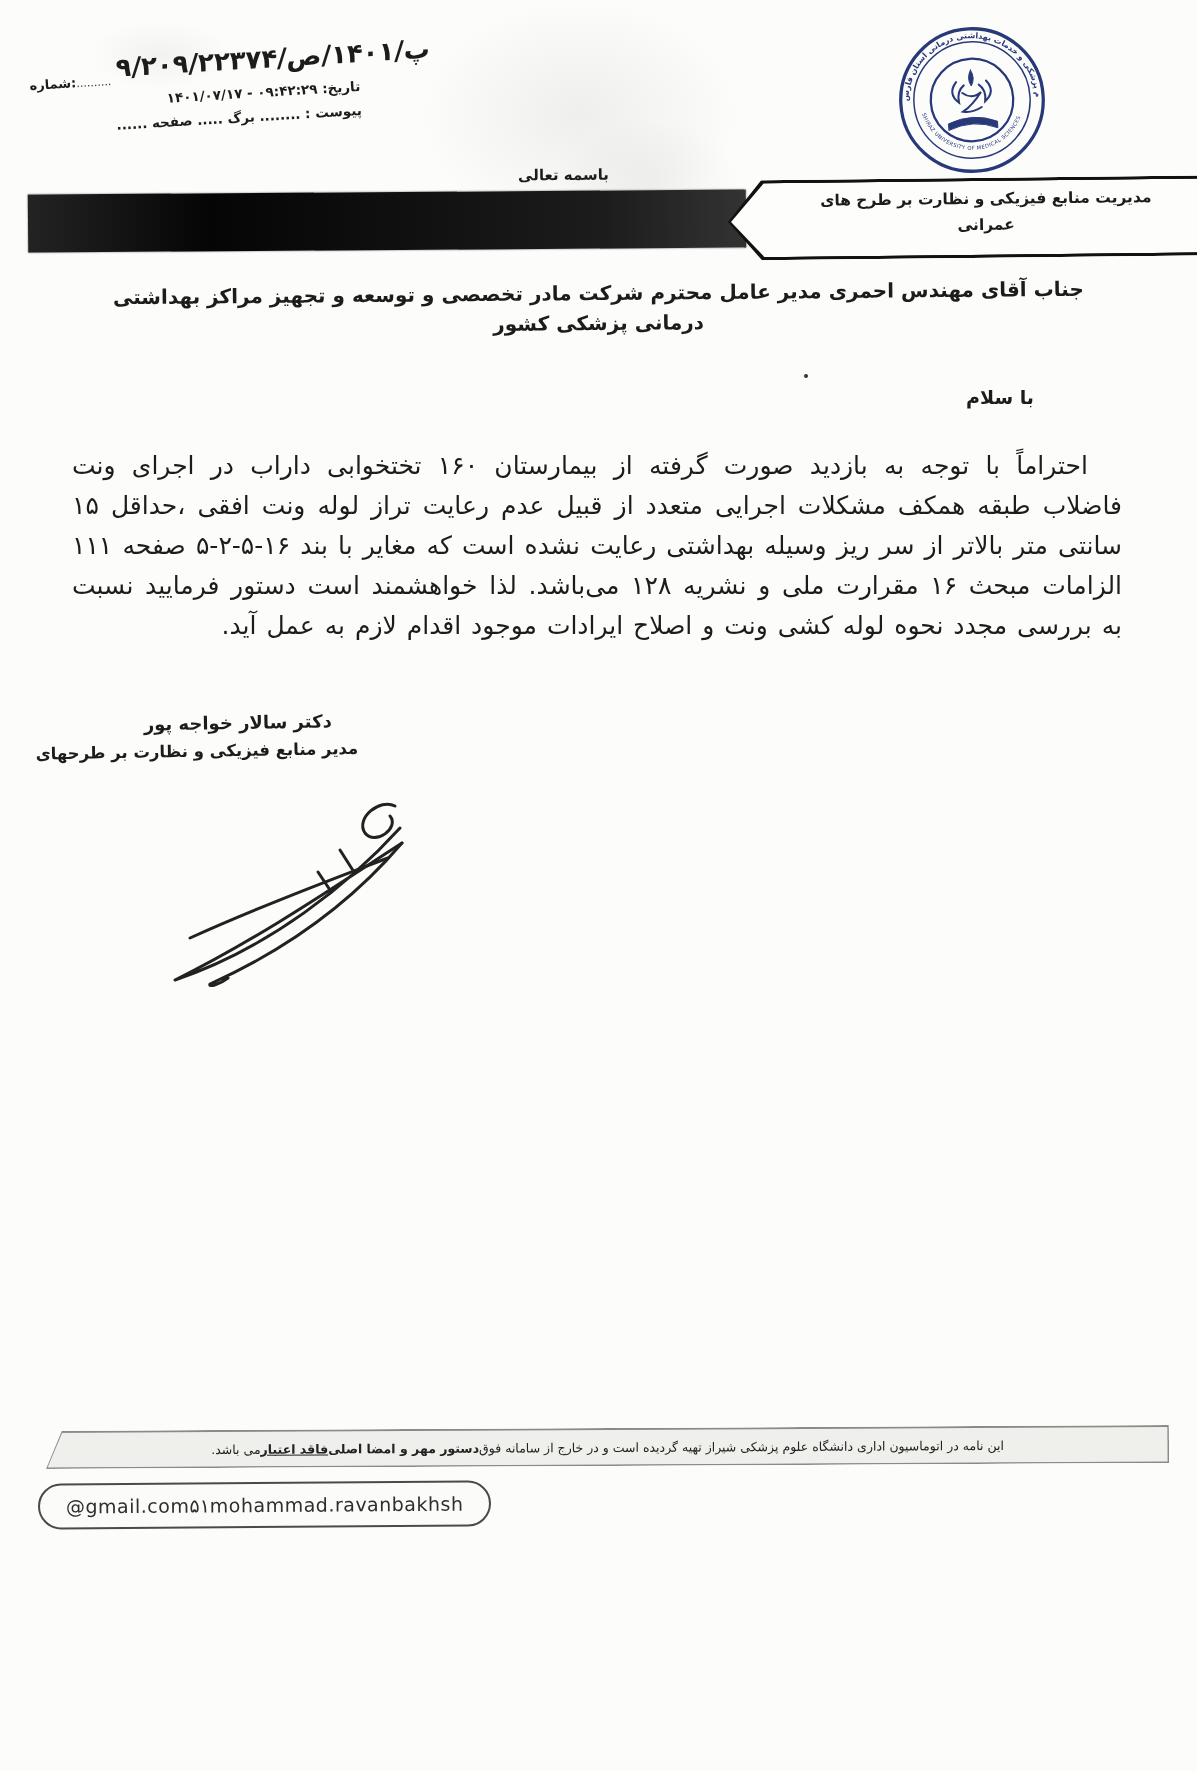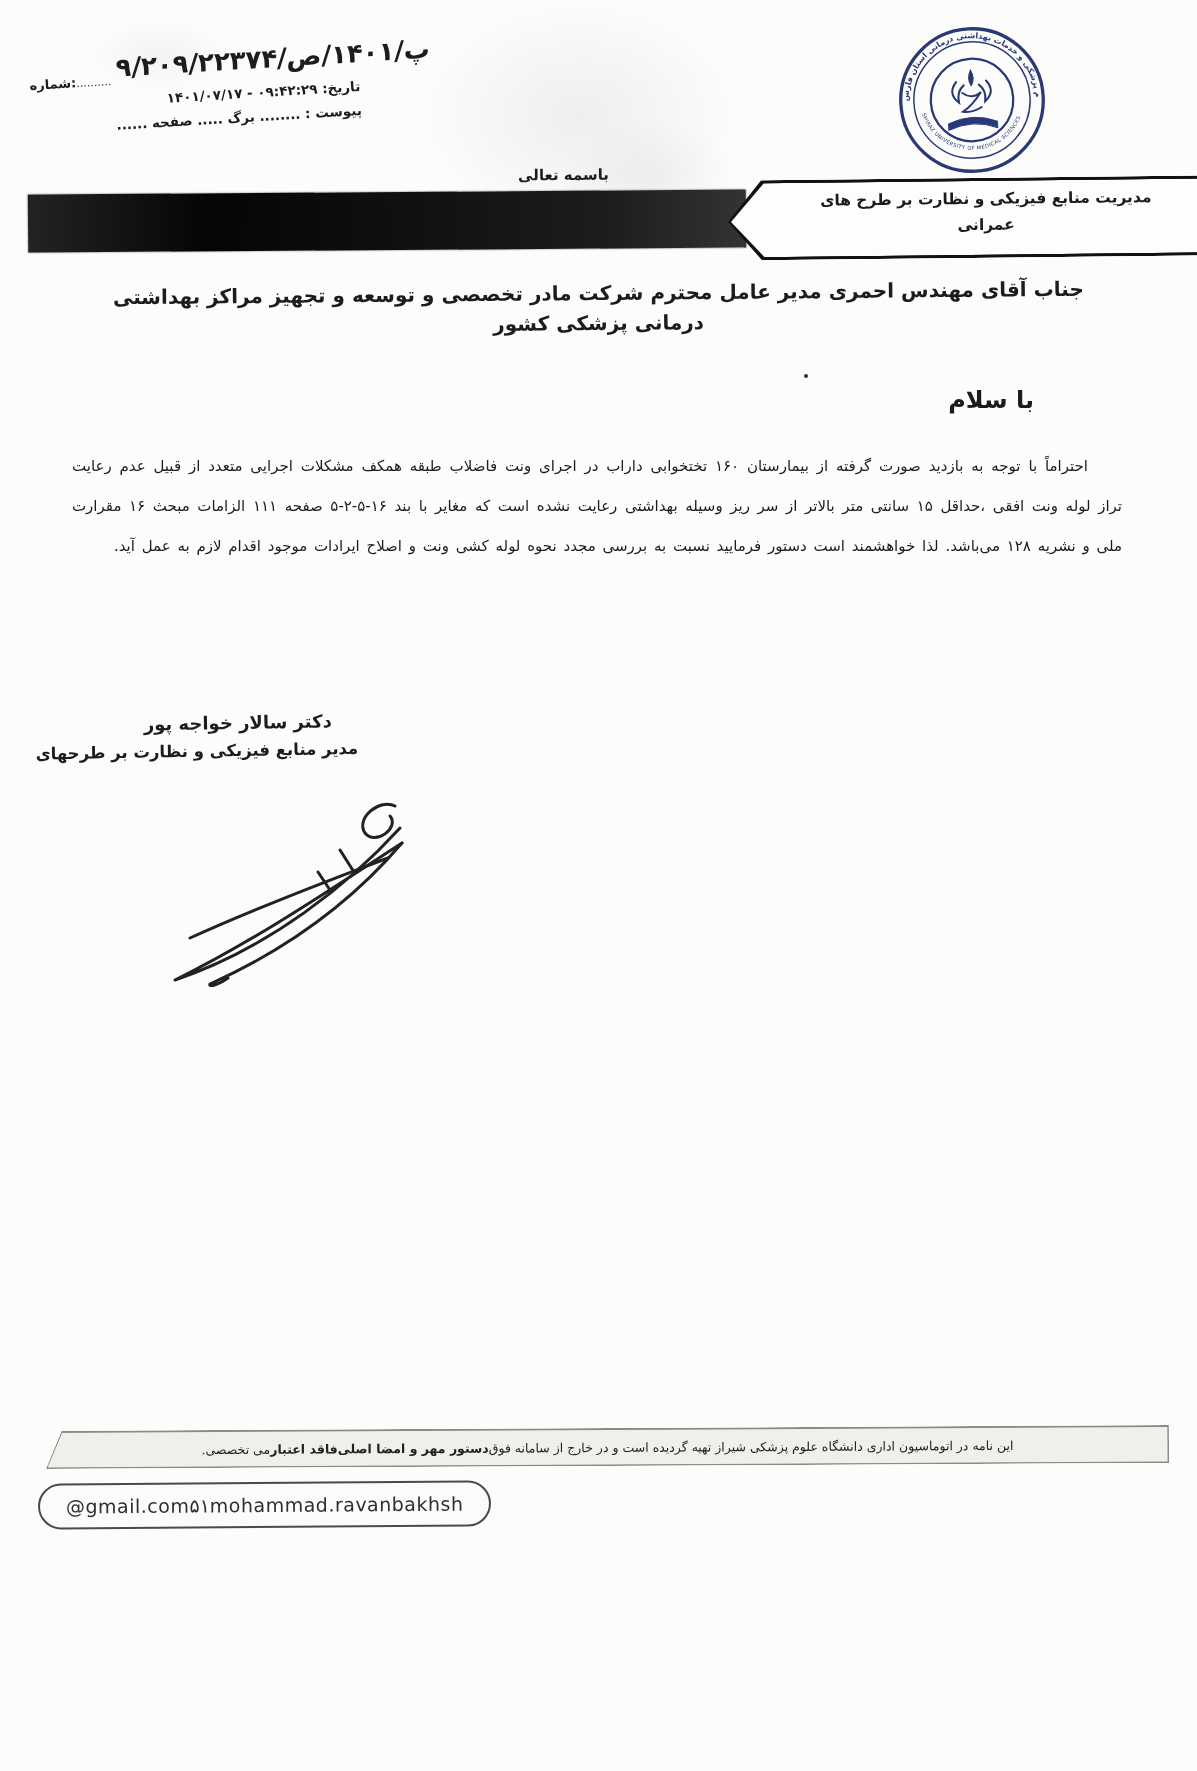--- a/index.html
+++ b/index.html
@@ -46,43 +46,43 @@
     clip-path:polygon(0 52%,7% 0,100% 0,100% 100%,7% 100%);}
   .ribbon .inner{position:absolute;inset:3px;background:#fdfdfb;
     clip-path:polygon(0 52%,7% 0,100% 0,100% 100%,7% 100%);}
   .ribbon .txt{position:absolute;inset:0;padding:8px 10px 0 46px;direction:rtl;text-align:center;font-weight:bold;font-size:15.5px;line-height:26px;}
 
   .recipient{
     position:absolute;left:80px;right:80px;top:278px;
     direction:rtl;text-align:center;font-size:20px;font-weight:bold;
     transform:rotate(-0.5deg);line-height:30px;
   }
-  .salutation{position:absolute;right:163px;top:386px;direction:rtl;font-size:24px;font-weight:bold;}
+  .salutation{position:absolute;right:163px;top:386px;direction:rtl;font-size:19px;font-weight:bold;}
   .body-text{
     position:absolute;right:75px;left:72px;top:446px;
-    direction:rtl;text-align:justify;font-size:15px;line-height:40px;
+    direction:rtl;text-align:justify;font-size:25px;line-height:40px;
     text-indent:34px;letter-spacing:0;word-spacing:2px;
   }
 
   .sig-block{position:absolute;left:118px;top:712px;width:240px;text-align:center;direction:rtl;transform:rotate(-1deg);}
   .sig-name{font-size:18px;font-weight:bold;white-space:nowrap;}
   .sig-title{font-size:16.5px;font-weight:bold;margin-top:8px;white-space:nowrap;}
   .sig-scribble{position:absolute;left:150px;top:788px;width:290px;height:210px;}
   .sig-scribble svg{width:100%;height:100%;}
 
   
   .footer-bar{position:absolute;left:46px;right:28px;top:1428px;height:38px;transform:rotate(-0.3deg);}
   .footer-bar .outer{position:absolute;inset:0;background:#8a8a8a;
     clip-path:polygon(16px 0,100% 0,100% 100%,0 100%);}
   .footer-bar .inner{position:absolute;inset:1.5px;background:#efefec;
     clip-path:polygon(15px 0,100% 0,100% 100%,0 100%);}
   .footer-bar .txt{position:absolute;inset:0;display:flex;align-items:center;justify-content:center;
     direction:rtl;font-size:12.5px;color:#222;white-space:nowrap;}
   .footer-bar .b{font-weight:bold;}
-  .footer-bar .u{font-weight:bold;}
+  .footer-bar .u{font-weight:bold;text-decoration:underline;}
 
   .email-pill{
     position:absolute;left:38px;top:1482px;
     border:2px solid #4a4a4a;border-radius:24px;
     padding:10px 26px;direction:ltr;text-align:left;
     font-size:19px;color:#2e2e2e;letter-spacing:0.5px;
     background:#fbfbf9;transform:rotate(-0.4deg);white-space:nowrap;
   }
   .speck{position:absolute;width:4px;height:4px;background:#333;border-radius:50%;}
 </style>
@@ -169,19 +169,19 @@
     </svg>
   </div>
 
   <div class="footer-bar">
     <div class="outer"></div>
     <div class="inner"></div>
     <div class="txt">
       <span>این نامه در اتوماسیون اداری دانشگاه علوم پزشکی شیراز تهیه گردیده است و در خارج از سامانه فوق </span>
       <span class="b">دستور مهر و امضا اصلی</span>
       <span class="u"> فاقد اعتبار</span>
-      <span> می تخصصی.</span>
+      <span> می باشد.</span>
     </div>
   </div>
 
   <div class="email-pill">@gmail.com۵۱mohammad.ravanbakhsh</div>
 
 </div>
 
 </body></html>

